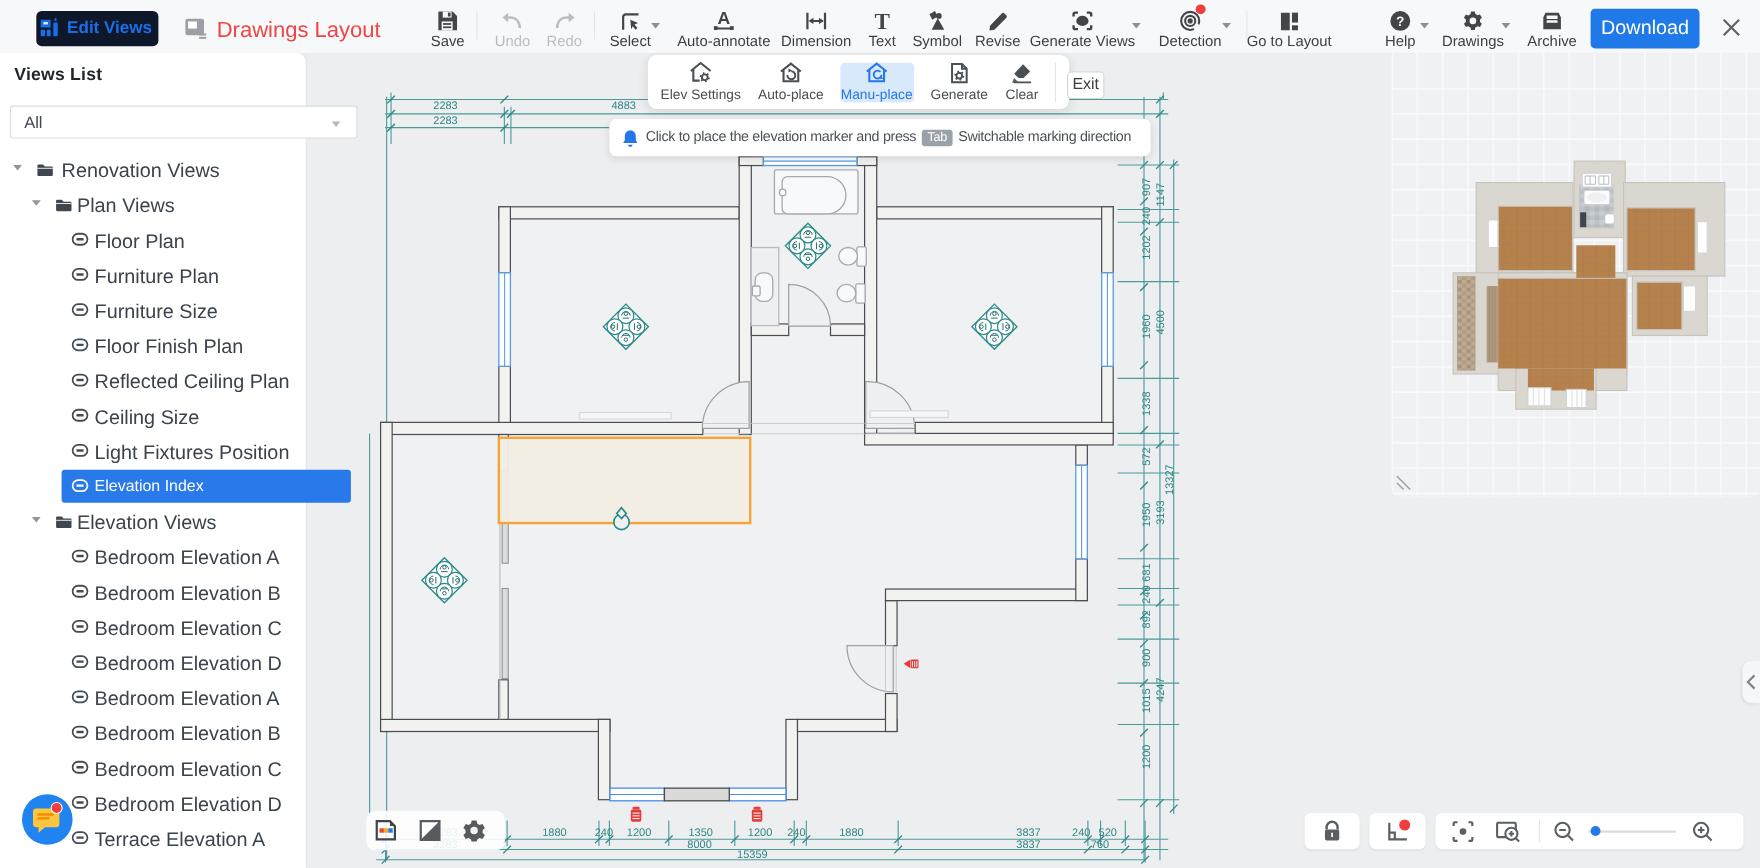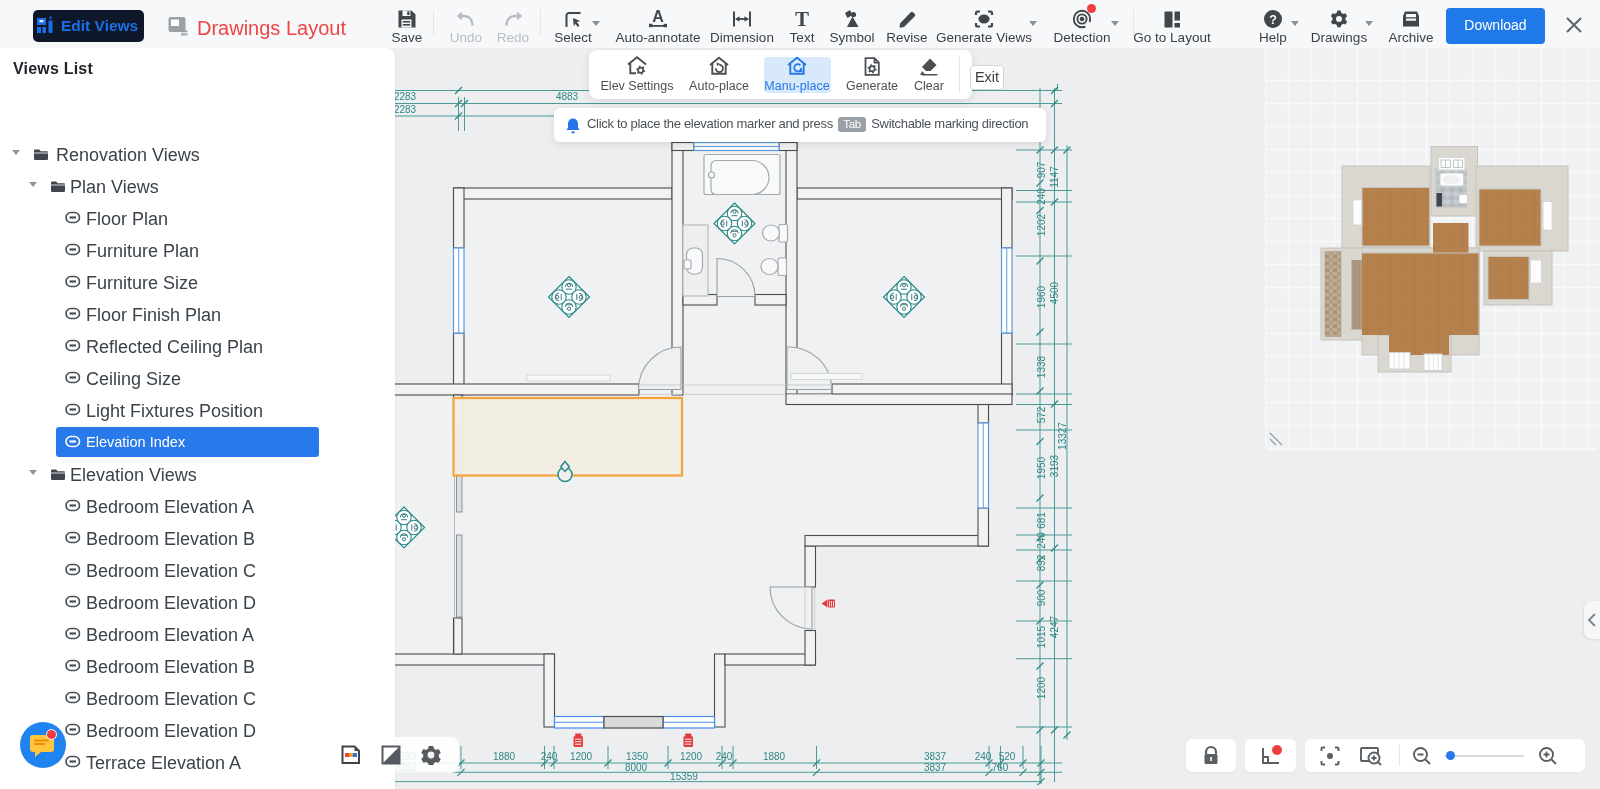--- a/index.html
+++ b/index.html
@@ -10,23 +10,23 @@
 .tbitem { position:absolute; top:0; height:48px; text-align:center; color:#3a3f44; }
 .tbitem .ic { position:absolute; top:8px; left:50%; transform:translateX(-50%); }
 .tbitem .lb { position:absolute; top:30px; left:50%; transform:translateX(-50%); font-size:13.5px; white-space:nowrap; }
 .tbitem.dis { color:#b9bdc2; }
 .tbdiv { position:absolute; top:10px; width:1px; height:26px; background:#e3e5e7; }
 .caret { position:absolute; width:0; height:0; border-left:4.5px solid transparent; border-right:4.5px solid transparent; border-top:5px solid #8a9096; }
 #editviews { position:absolute; left:33px; top:10px; width:111px; height:32px; background:#0f172a; border-radius:5px; z-index:31; }
 #editviews span { position:absolute; left:28px; top:7px; font-size:15.5px; font-weight:bold; color:#1a6fe8; white-space:nowrap; }
 #drawlayout { position:absolute; left:167px; top:10px; height:32px; z-index:31; }
 #drawlayout span { position:absolute; left:30px; top:7px; font-size:20px; color:#ef4444; white-space:nowrap; }
-#dlbtn { position:absolute; left:1446px; top:8px; width:99px; height:36px; background:#2079e8; border-radius:4px; color:#fff; font-size:14px; text-align:center; line-height:35px; z-index:31; }
+#dlbtn { position:absolute; left:1446px; top:8px; width:99px; height:36px; background:#2079e8; border-radius:4px; color:#fff; font-size:18px; text-align:center; line-height:35px; z-index:31; }
 #closex { position:absolute; left:1560px; top:11px; width:28px; height:28px; z-index:31; }
-#sidebar { position:absolute; left:0; top:48px; width:395px; height:741px; background:#fff; border-radius:0 8px 0 0; z-index:20; box-shadow:1px 0 2px rgba(0,0,0,0.04); }
+#sidebar { position:absolute; left:0; top:48px; width:278px; height:741px; background:#fff; border-radius:0 8px 0 0; z-index:20; box-shadow:1px 0 2px rgba(0,0,0,0.04); }
 #sidebar h3 { position:absolute; left:13px; top:12px; font-size:16px; color:#22262b; letter-spacing:0.2px; }
 #dropdown { position:absolute; left:9px; top:48px; width:316px; height:30px; border:1px solid #d9dcde; border-radius:3px; background:#fff; }
 #dropdown span { position:absolute; left:12px; top:6px; font-size:15px; color:#3f4750; }
 .trow { position:absolute; left:0; width:333px; height:30px; }
 .trow .cv { position:absolute; top:11px; width:0; height:0; border-left:4px solid transparent; border-right:4px solid transparent; border-top:5px solid #8f969c; }
 .trow .txt { position:absolute; top:6px; font-size:18px; color:#3a434c; white-space:nowrap; }
 .selrow { position:absolute; left:56px; width:263px; height:30px; background:#2879e9; border-radius:3px; }
 #rpanel { position:absolute; left:1265px; top:48px; width:335px; height:404px; background:#eff1f2; border-radius:0 0 8px 8px; z-index:20; overflow:hidden; }
 #rtabs { position:absolute; left:0; top:0; width:335px; height:32px; }
 #rtabs .tabw { position:absolute; left:22px; top:0; width:155px; height:32px; background:#fff; }
@@ -535,20 +535,26 @@
       </svg>
       <div class="lb">Archive</div>
     </div>
 <div id="dlbtn">Download</div>
 <svg id="closex" viewBox="0 0 28 28">
       <path d="M7 7 L21 21 M21 7 L7 21" stroke="#5f6368" stroke-width="2" fill="none"></path>
     </svg>
 </div>
 <div id="sidebar">
 <h3>Views List</h3>
+<div id="dropdown">
+      <span>All</span>
+      <svg style="position:absolute;right:14px;top:13px" width="9" height="6" viewBox="0 0 9 6">
+        <path d="M0.5 0.5 L4.5 5.5 L8.5 0.5 Z" fill="#b3b9bf"></path>
+      </svg>
+    </div>
 <div class="trow" style="top:90.5px">
       <div class="cv" style="left:12px"></div>
       <svg style="position:absolute;left:33px;top:8px" width="16" height="15" viewBox="0 0 16 15">
         <g fill="#3f464e">
           <path d="M1 3.5 a1 1 0 0 1 1-1 h4.2 l1.5 1.8 H14 a1 1 0 0 1 1 1 V12 a1 1 0 0 1 -1 1 H2 a1 1 0 0 1 -1 -1 z"></path>
           <path d="M1 6 H15" stroke="#fff" stroke-width="0.8"></path>
         </g>
       </svg>
       <div class="txt" style="left:56px">Renovation Views</div>
     </div>

